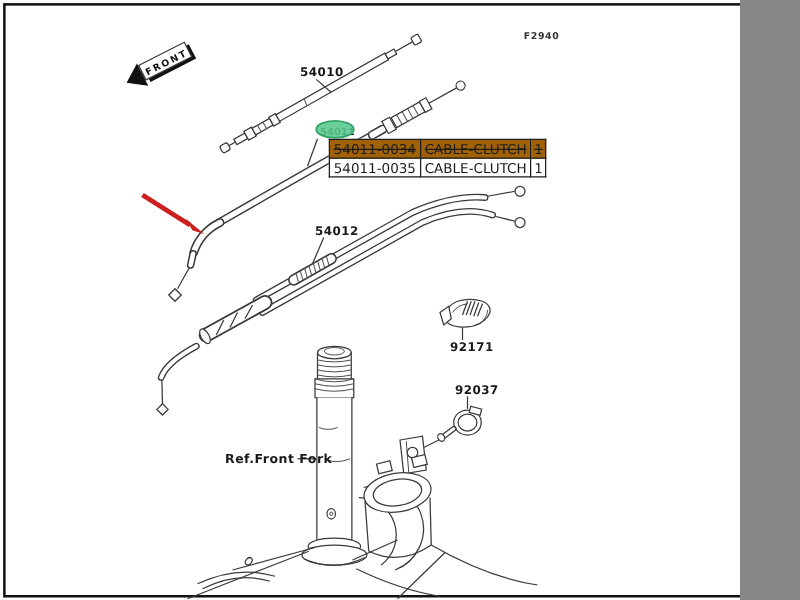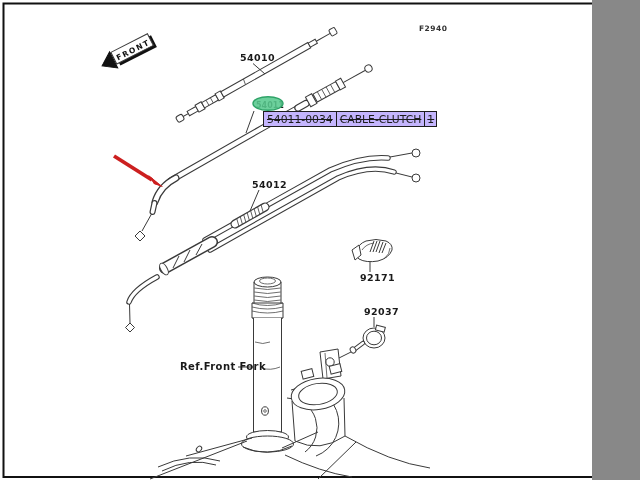--- a/index.html
+++ b/index.html
@@ -13,21 +13,21 @@
   .tube-o{stroke:#3a3a3a;fill:none;stroke-linecap:round;}
   .tube-i{stroke:#ffffff;fill:none;stroke-linecap:round;}
   .plabel{font:bold 9.5px "DejaVu Sans","Liberation Sans",sans-serif;fill:#1a1a1a;letter-spacing:.4px;}
   .small-code{font:bold 7.5px "DejaVu Sans","Liberation Sans",sans-serif;fill:#333;letter-spacing:.5px;}
   .stamp-text{font:bold 7.5px "DejaVu Sans","Liberation Sans",sans-serif;fill:#101010;letter-spacing:1.6px;}
   .hidden-label{font:bold 8px "DejaVu Sans","Liberation Sans",sans-serif;fill:#1a1a1a;}
   
   #parts-table{position:absolute;left:263px;top:111px;border-collapse:collapse;background:#fff;}
   #parts-table td{border:1px solid #1d1d1d;font-size:10.8px;line-height:13px;height:14px;
                   padding:0 3px;white-space:nowrap;color:#1c1c1c;font-family:"DejaVu Sans","Liberation Sans",sans-serif;}
-  #parts-table tr.superseded td{background:#c4b5fd;text-decoration:line-through;}
+  #parts-table tr.superseded td{background:#a16207;text-decoration:line-through;}
   #parts-table td.qty{text-align:center;padding:0 2px;}
 </style>
 </head>
 <body>
 
 <div id="screen">
 
 <svg width="640" height="480" viewBox="0 0 640 480">
 
   <rect x="3.5" y="3.5" width="634" height="473.5" fill="none" stroke="#111" stroke-width="2"></rect>
@@ -218,16 +218,21 @@
 
 </svg>
 
   <table id="parts-table">
     <tbody>
       <tr class="superseded">
         <td>54011-0034</td>
         <td>CABLE-CLUTCH</td>
         <td class="qty">1</td>
       </tr>
+      <tr>
+        <td>54011-0035</td>
+        <td>CABLE-CLUTCH</td>
+        <td class="qty">1</td>
+      </tr>
     </tbody>
   </table>
 
 </div>
 
 </body></html>

